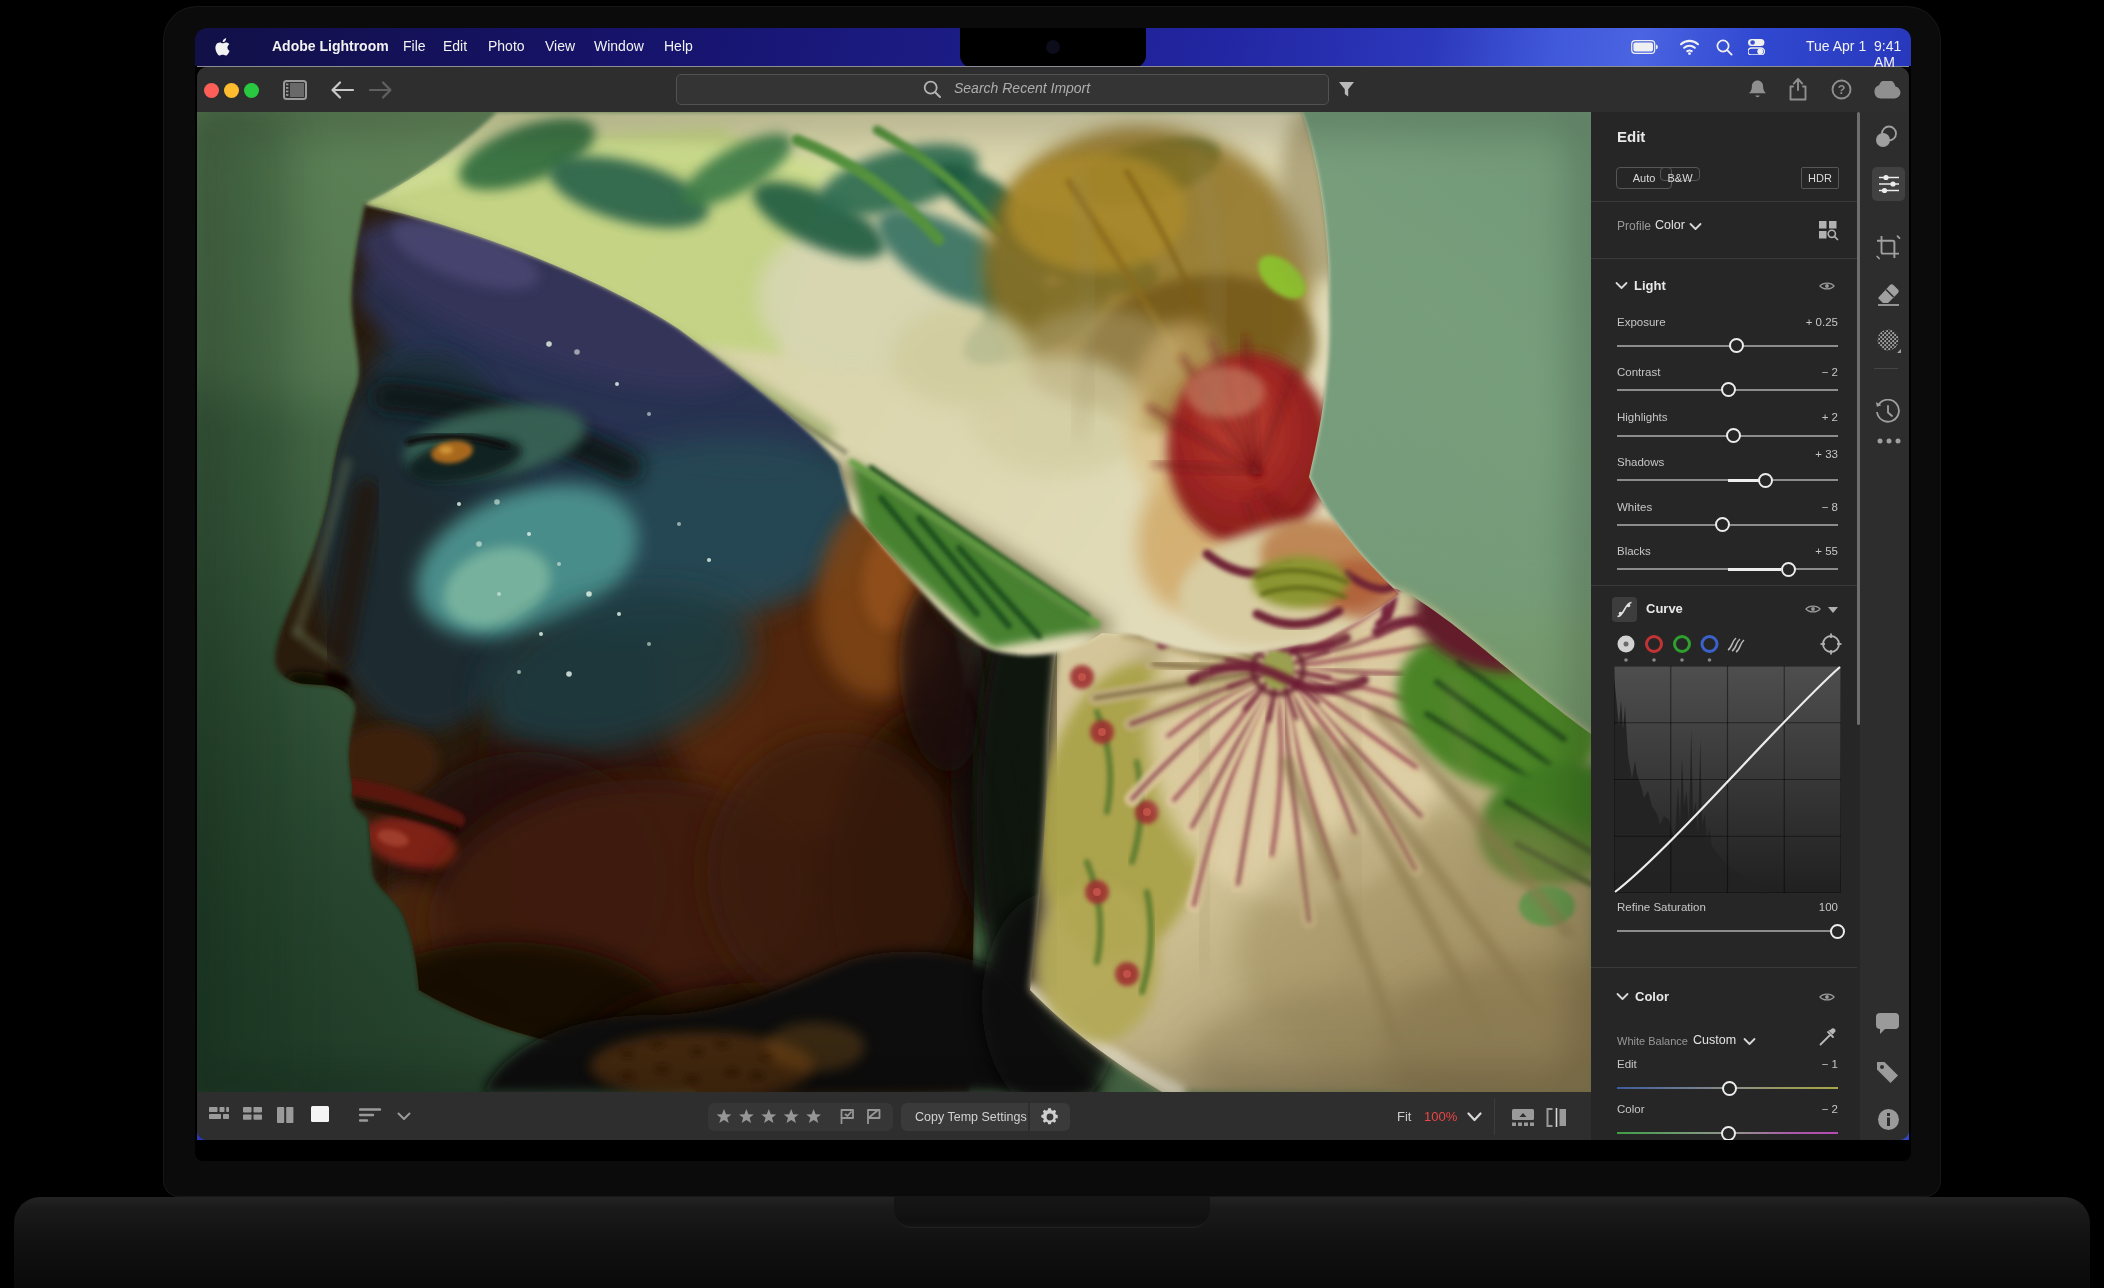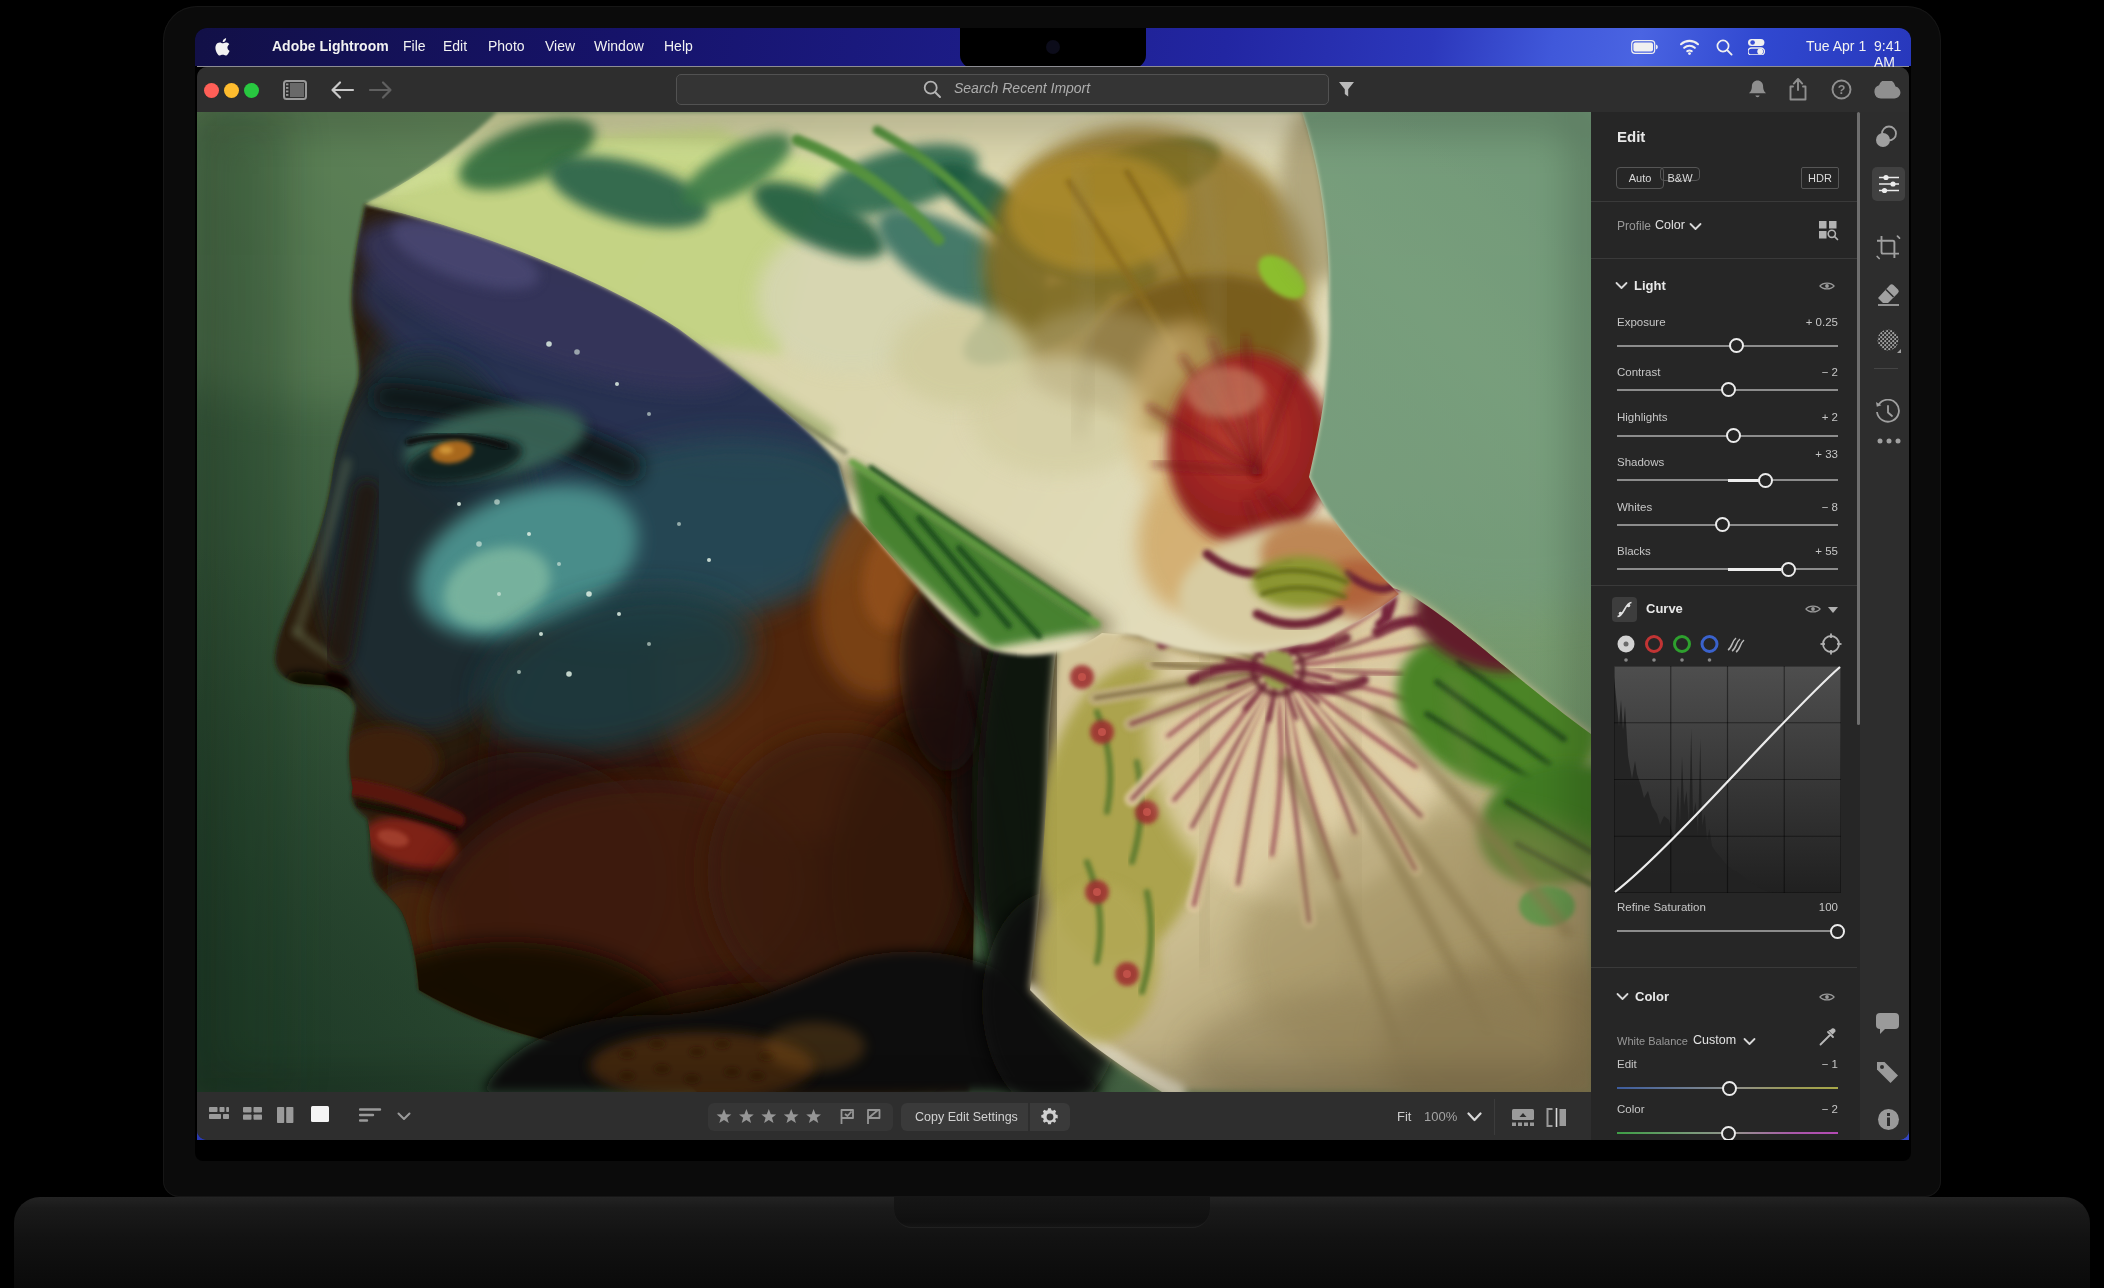--- a/index.html
+++ b/index.html
@@ -499,28 +499,28 @@
             <use href="#st" x="44.8"></use>
             <use href="#st" x="67.2"></use>
             <use href="#st" x="89.6"></use>
         </g>
       </svg>
       <svg class="abs" style="left:643px;top:16px" width="44" height="17" viewBox="0 0 44 17">
         <path d="M1.5 16 V2 H13 V10 H1.5 M5 6 l2.5 2 4-4.5" fill="none" stroke="#969696" stroke-width="1.8" stroke-linejoin="round"></path>
         <path d="M28 16 V2 H39.5 V10 H28 M38 2 L28.5 10" fill="none" stroke="#969696" stroke-width="1.8" stroke-linejoin="round"></path>
       </svg>
       <div class="abs" style="left:704px;top:11px;width:128px;height:28px;background:#3a3a3a;border-radius:6px 0 0 6px;border-right:1px solid #2e2e2e"></div>
-      <span class="abs" style="left:718px;top:18px;font-size:12.5px;color:#d2d2d2">Copy Edit Settings</span>
+      <span class="abs" style="left:718px;top:18px;font-size:12.5px;color:#d2d2d2">Copy Temp Settings</span>
       <div class="abs" style="left:833px;top:11px;width:40px;height:28px;background:#3a3a3a;border-radius:0 6px 6px 0"></div>
       <svg class="abs" style="left:844px;top:16px" width="18" height="18" viewBox="0 0 18 18">
         <path fill="#cfcfcf" d="M9 5.6 a3.4 3.4 0 1 0 0 6.8 3.4 3.4 0 0 0 0-6.8 z m7.7 4.8 -1.9-.5 a5.9 5.9 0 0 1-.6 1.5 l1 1.7 -1.6 1.6 -1.7-1 a5.9 5.9 0 0 1-1.5.6 l-.5 1.9 H7.1 l-.5-1.9 a5.9 5.9 0 0 1-1.5-.6 l-1.7 1 -1.6-1.6 1-1.7 a5.9 5.9 0 0 1-.6-1.5 l-1.9-.5 V7.1 l1.9-.5 a5.9 5.9 0 0 1 .6-1.5 l-1-1.7 1.6-1.6 1.7 1 a5.9 5.9 0 0 1 1.5-.6 L7.1 .3 h2.8 l.5 1.9 a5.9 5.9 0 0 1 1.5.6 l1.7-1 1.6 1.6 -1 1.7 a5.9 5.9 0 0 1 .6 1.5 l1.9.5 z"></path>
         <circle cx="9" cy="9" r="2.1" fill="#3a3a3a"></circle>
       </svg>
       <span class="abs" style="left:1200px;top:17px;font-size:13px;color:#cbcbcb">Fit</span>
-      <span class="abs" style="left:1227px;top:17px;font-size:13px;color:#a3a3a3">100%</span>
+      <span class="abs" style="left:1227px;top:17px;font-size:13px;color:#ef4444">100%</span>
       <svg class="abs" style="left:1270px;top:20px" width="15" height="10" viewBox="0 0 15 10">
         <path d="M1.5 1.5 L7.5 8 L13.5 1.5" fill="none" stroke="#d8d8d8" stroke-width="2.2" stroke-linecap="round" stroke-linejoin="round"></path>
       </svg>
       <div class="abs" style="left:1297px;top:7px;width:1px;height:36px;background:#3c3c3c"></div>
       <svg class="abs" style="left:1315px;top:17px" width="22" height="17" viewBox="0 0 22 17">
         <rect x="0" y="0" width="22" height="11" rx="1.5" fill="#9a9a9a"></rect>
         <path d="M7.5 8 L11 4 L14.5 8 Z" fill="#2e2e2e"></path>
         <g fill="#9a9a9a">
             <rect x="0" y="13.5" width="4" height="3.5"></rect>
             <rect x="6" y="13.5" width="4" height="3.5"></rect>
@@ -538,21 +538,21 @@
       <svg width="0" height="0" style="position:absolute">
         <defs>
           <g id="eye">
               <path d="M1 6 C4 2.2, 12 2.2, 15 6 C12 9.8, 4 9.8, 1 6 Z" fill="none" stroke="#999" stroke-width="1.3"></path>
               <circle cx="8" cy="6" r="1.9" fill="#999"></circle>
             </g>
           <path id="chev" d="M1.5 2 L6.5 7 L11.5 2" fill="none" stroke="#d8d8d8" stroke-width="1.8" stroke-linecap="round" stroke-linejoin="round"></path>
         </defs>
       </svg>
       <span class="abs" style="left:26px;top:16px;font-size:15px;font-weight:bold;color:#e8e8e8">Edit</span>
-      <div class="abs" style="left:25px;top:55px;width:48px;height:22px;border:1px solid #565656;border-radius:4px;font-size:11px;color:#dadada;text-align:center;line-height:20px">Auto</div>
+      <div class="abs" style="left:25px;top:55px;width:56px;height:22px;border:1px solid #565656;border-radius:4px;font-size:11px;color:#dadada;text-align:center;line-height:20px">Auto</div>
       <div class="abs" style="left:69px;top:55px;width:40px;height:14px;border:1px solid #565656;border-radius:4px;font-size:11px;color:#dadada;text-align:center;line-height:20px">B&amp;W</div>
       <div class="abs" style="left:210px;top:55px;width:38px;height:22px;border:1px solid #565656;border-radius:2px;font-size:11px;color:#dadada;text-align:center;line-height:20px">HDR</div>
       <div class="panel-divider" style="top:89px"></div>
       <span class="abs" style="left:26px;top:107px;font-size:12px;color:#989898">Profile</span>
       <span class="abs" style="left:64px;top:106px;font-size:12.5px;color:#e0e0e0">Color</span>
       <svg class="abs" style="left:98px;top:110px" width="13" height="9" viewBox="0 0 13 9">
           <use href="#chev"></use>
         </svg>
       <svg class="abs" style="left:227px;top:108px" width="21" height="21" viewBox="0 0 21 21">
         <g fill="#b2b2b2">

